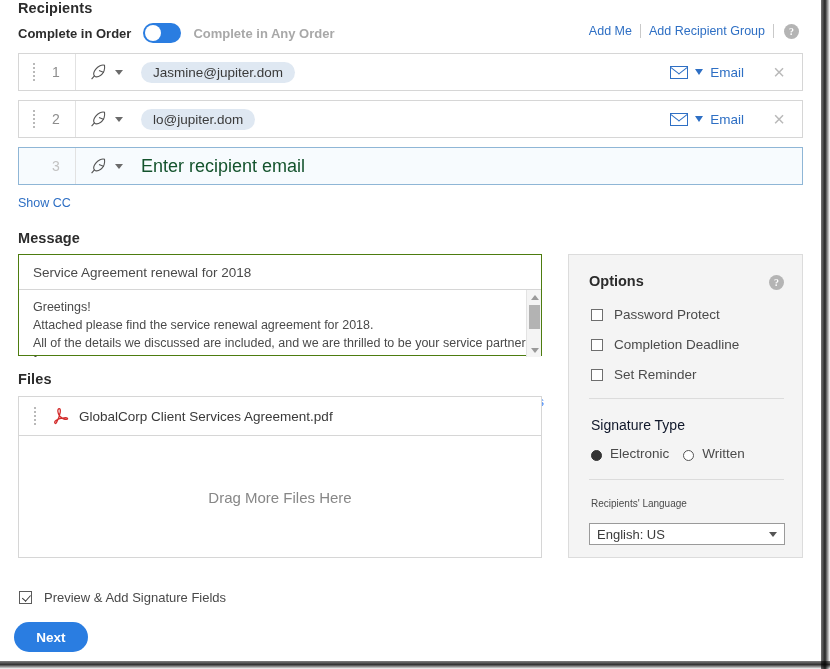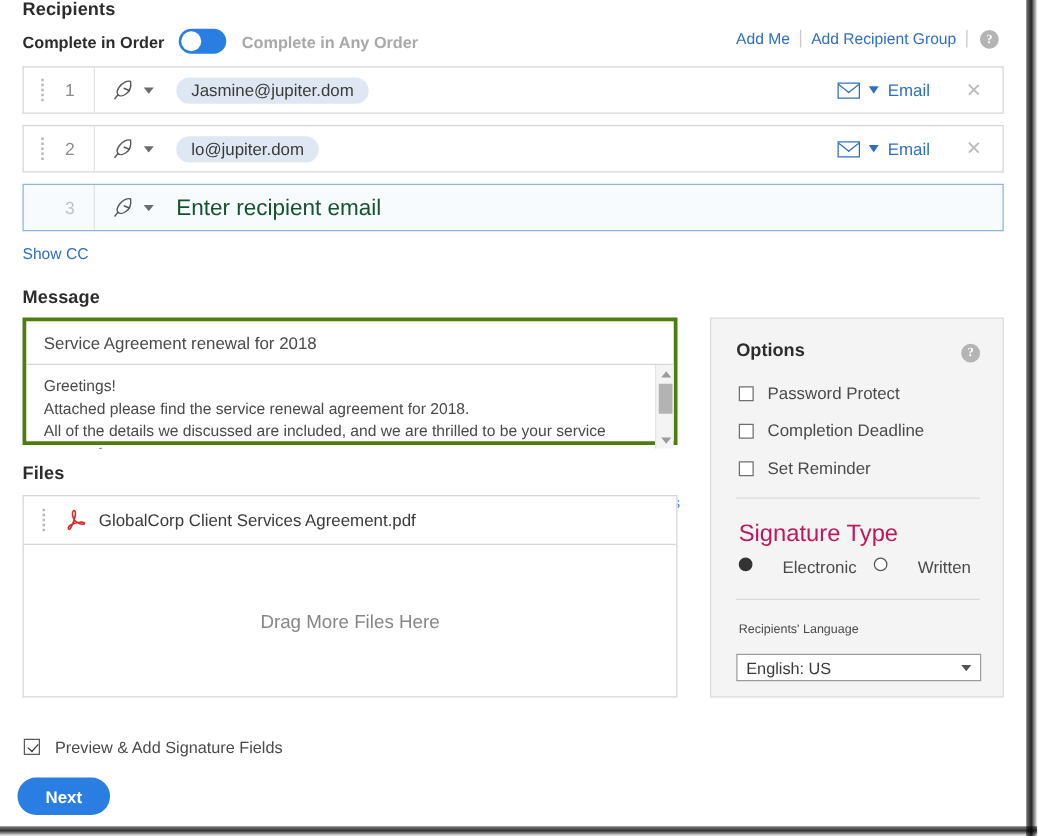--- a/index.html
+++ b/index.html
@@ -252,21 +252,21 @@
     text-decoration: none;
     cursor: pointer;
   }
 
   
   #message-title { position: absolute; left: 18px; top: 230px; }
   #message-box {
     position: absolute;
     left: 18px; top: 254px;
     width: 524px; height: 102px;
-    border: 3px solid #4d7c0f;
+    border: 1px solid #4d7c0f;
     box-sizing: border-box;
     background: #ffffff;
   }
   #subject-field {
     height: 34px;
     border-bottom: 1px solid #d6d6d6;
     display: flex;
     align-items: center;
     padding: 0 14px;
     font-size: 13.5px;
@@ -405,34 +405,34 @@
   .hr {
     position: absolute;
     left: 20px;
     width: 195px;
     height: 1px;
     background: #dcdcdc;
   }
   #sig-type-label {
     position: absolute;
     left: 22px; top: 162px;
-    font-size: 19px;
-    color: #be185d;
+    font-size: 14px;
+    color: #0f172a;
   }
   #sig-radios {
     position: absolute;
     left: 22px; top: 191px;
     display: flex;
     align-items: center;
     gap: 14px;
   }
   .radio-opt {
     display: flex;
-    align-items: flex-start;
-    gap: 24px;
+    align-items: flex-end;
+    gap: 8px;
     cursor: pointer;
   }
   .rdo {
     width: 11px; height: 11px;
     border-radius: 50%;
     border: 1.4px solid #555555;
     box-sizing: border-box;
     background: #ffffff;
     flex: 0 0 auto;
   }

